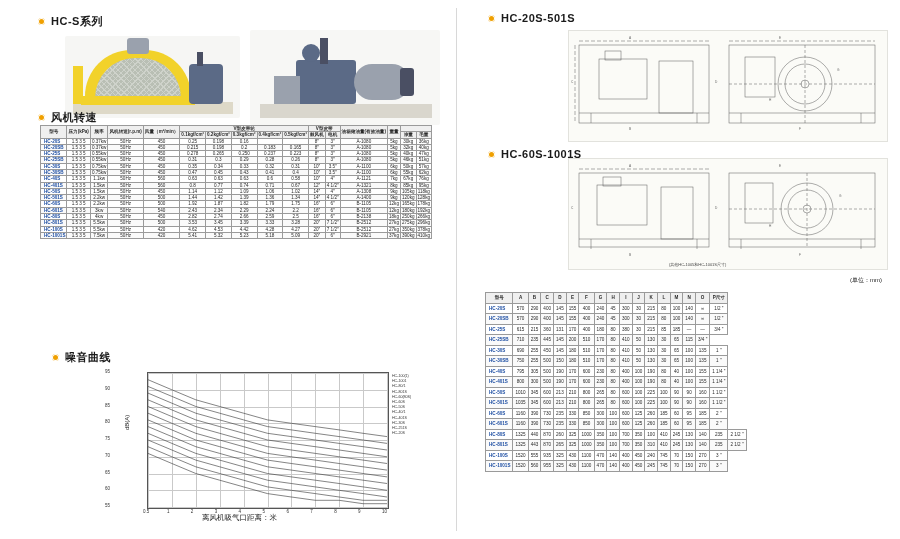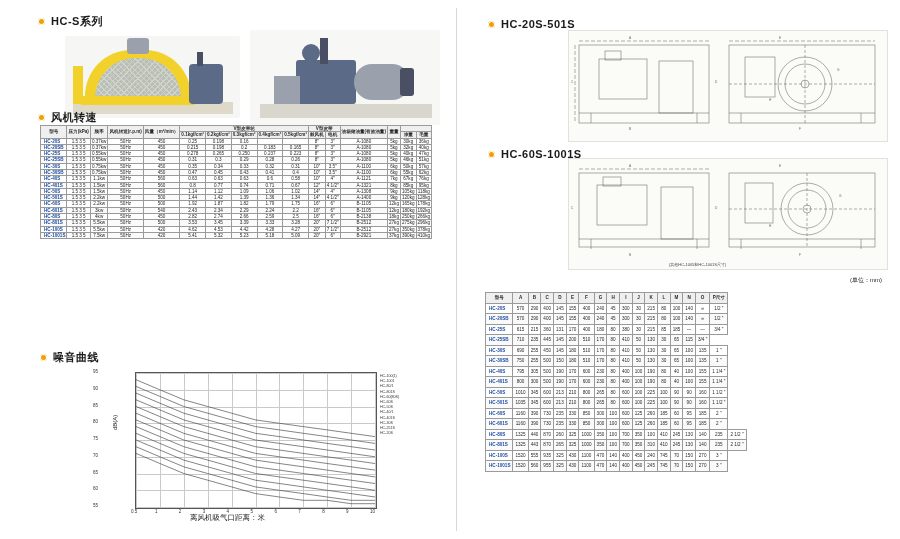--- a/index.html
+++ b/index.html
@@ -38,37 +38,37 @@
   
   .tbl-wrap{position:absolute;left:40px;top:125px;}
   table.spec{border-collapse:collapse;font-size:4.6px;line-height:1.15;}
   table.spec th,table.spec td{border:.5px solid #9a9a9a;text-align:center;
       padding:0 1px;color:#2a2a2a;white-space:nowrap;}
   table.spec thead th{background:#efefef;font-weight:bold;font-size:4.6px;}
   table.spec td.model{color:#1f4fa3;font-weight:bold;text-align:left;padding-left:3px;}
   table.spec tbody tr:nth-child(even){background:#fafafa;}
 
   
-  .chart-box{position:absolute;left:40px;top:350px;width:400px;height:180px;}
+  .chart-box{position:absolute;left:52px;top:350px;width:400px;height:180px;}
   .chart-head{position:absolute;left:0;top:0;}
   .chart-area{position:absolute;left:95px;top:22px;width:240px;height:135px;
       border:1px solid #555;background:#fff;}
   .grid-v,.grid-h{position:absolute;background:#c9c9c9;}
   .grid-v{width:1px;top:0;bottom:0;}
   .grid-h{height:1px;left:0;right:0;}
   .curve{position:absolute;left:0;top:0;width:100%;height:100%;}
   .ylab{position:absolute;left:72px;top:80px;font-size:6px;transform:rotate(-90deg);
         transform-origin:left top;white-space:nowrap;}
   .xlab{position:absolute;left:150px;top:163px;font-size:7.5px;white-space:nowrap;}
   .ytick{position:absolute;font-size:4.5px;color:#333;right:342px;}
   .xtick{position:absolute;font-size:4.5px;color:#333;}
   .legend{position:absolute;left:340px;top:24px;font-size:3.6px;line-height:1.45;color:#333;}
 
   
-  .r-head1{position:absolute;left:28px;top:18px;}
+  .r-head1{position:absolute;left:28px;top:12px;}
   .r-head2{position:absolute;left:28px;top:148px;}
   .dwg{position:absolute;background:#fbfbf7;border:1px solid #e2e2dd;}
   .dwg1{left:108px;top:30px;width:318px;height:110px;}
   .dwg2{left:108px;top:158px;width:318px;height:110px;}
   .dwg svg{display:block;}
   .dwg-note{position:absolute;font-size:4px;color:#444;}
 
   .unit-note{position:absolute;right:18px;top:276px;font-size:6px;color:#222;}
 
   .dim-wrap{position:absolute;left:25px;top:292px;}

